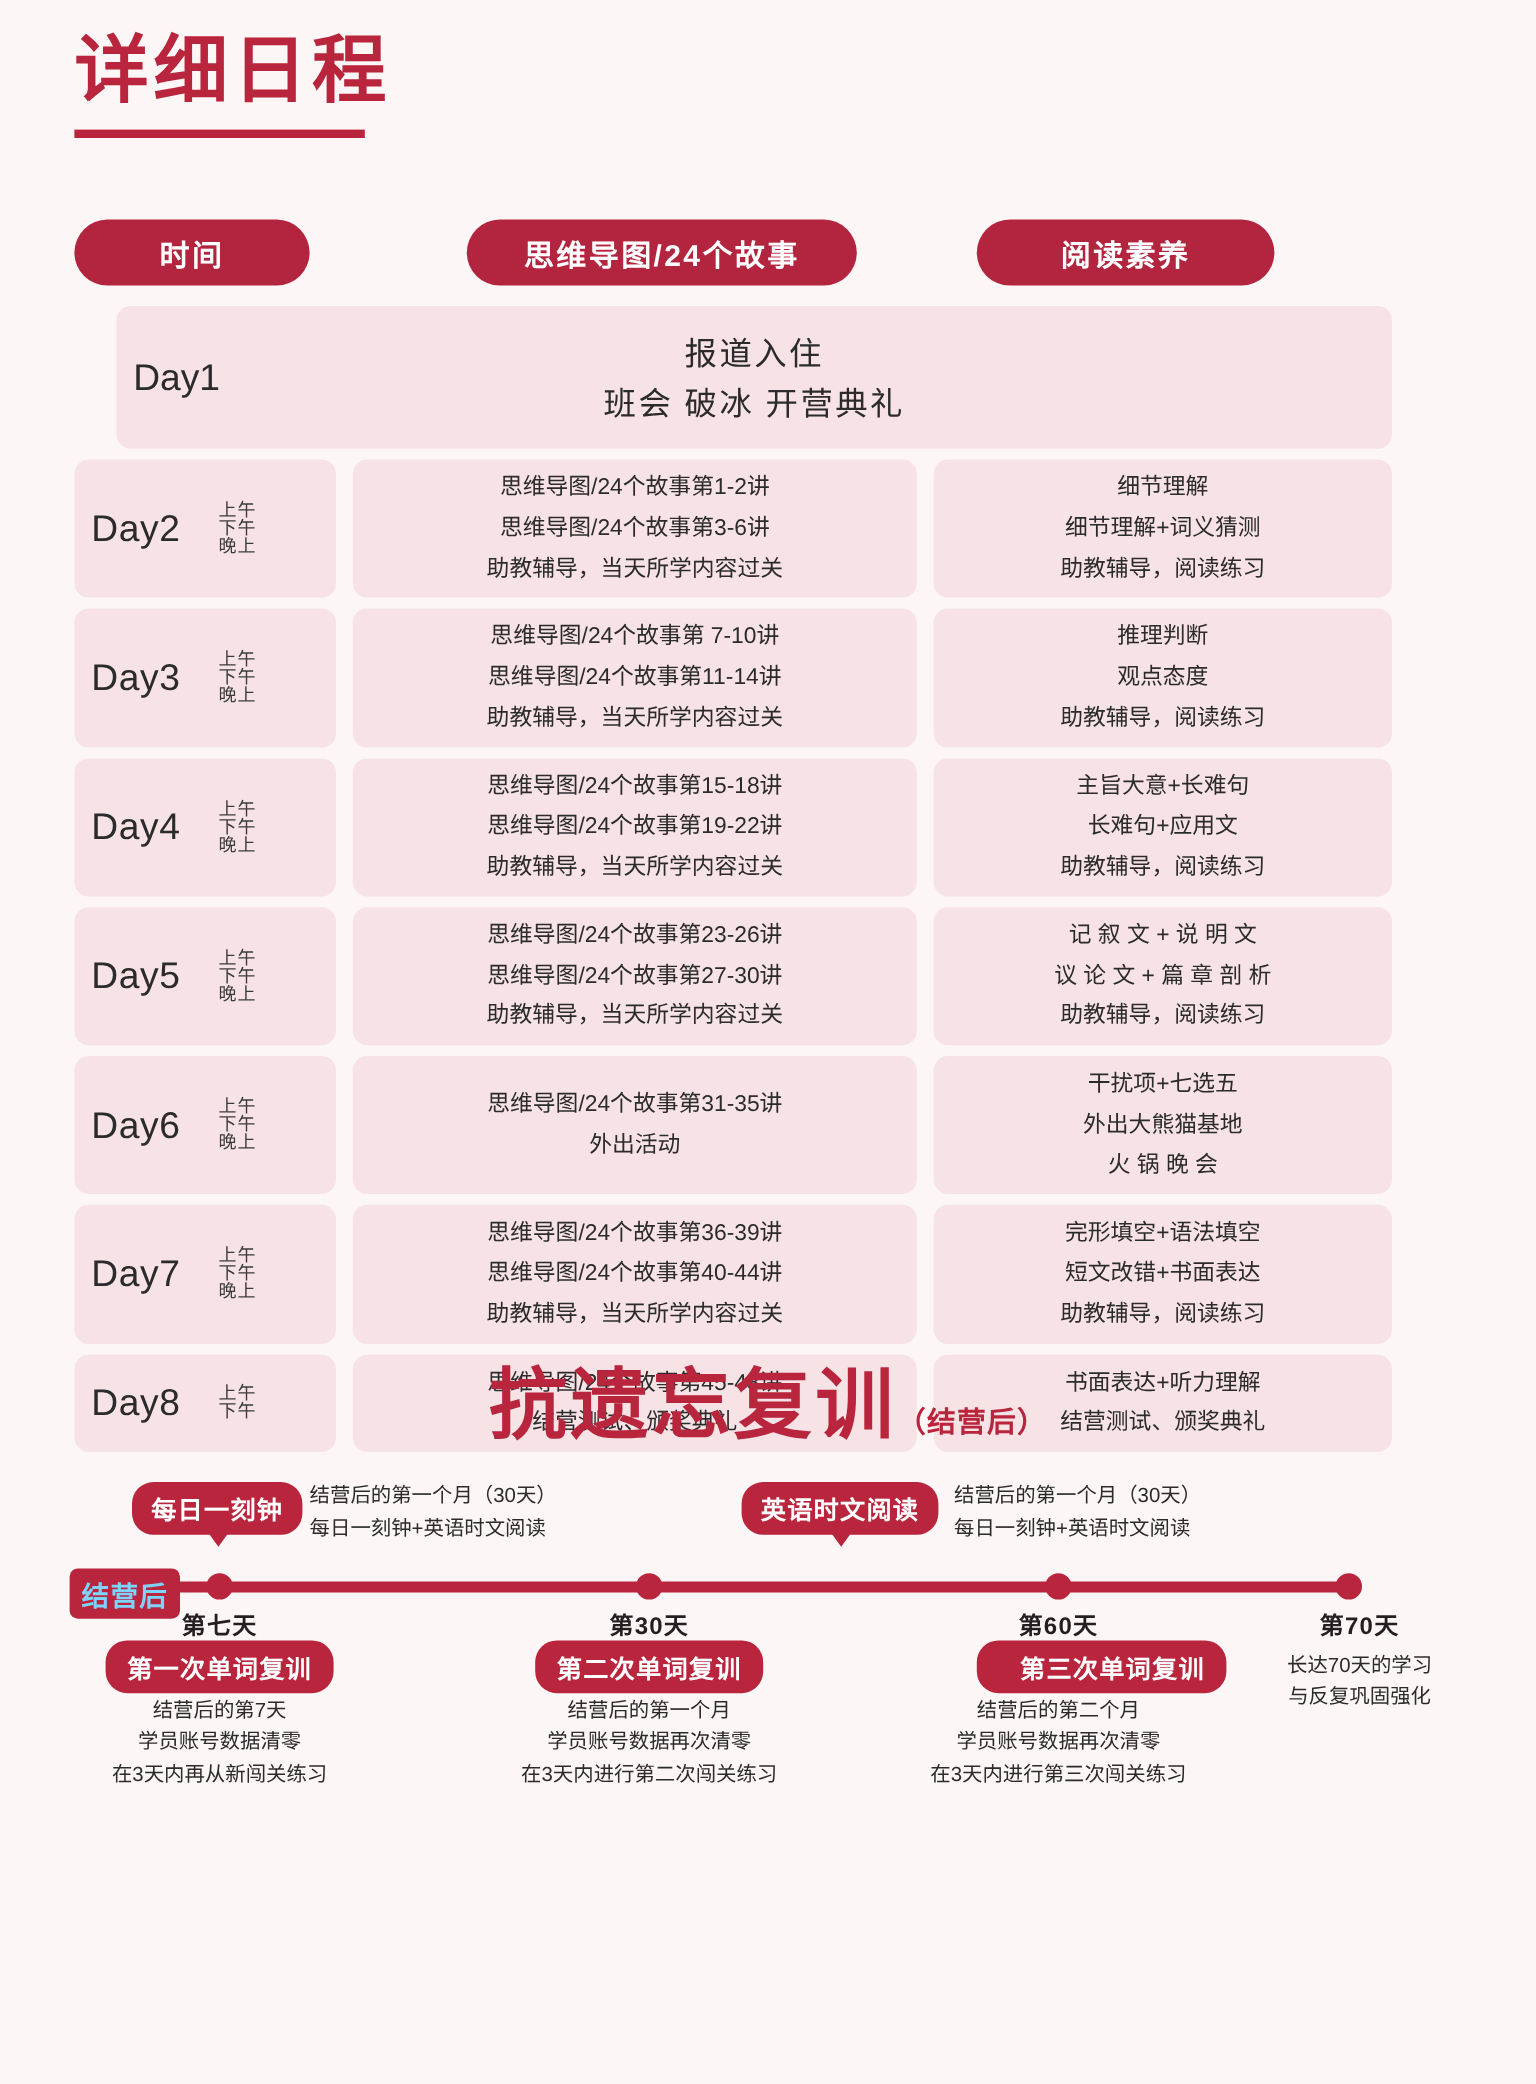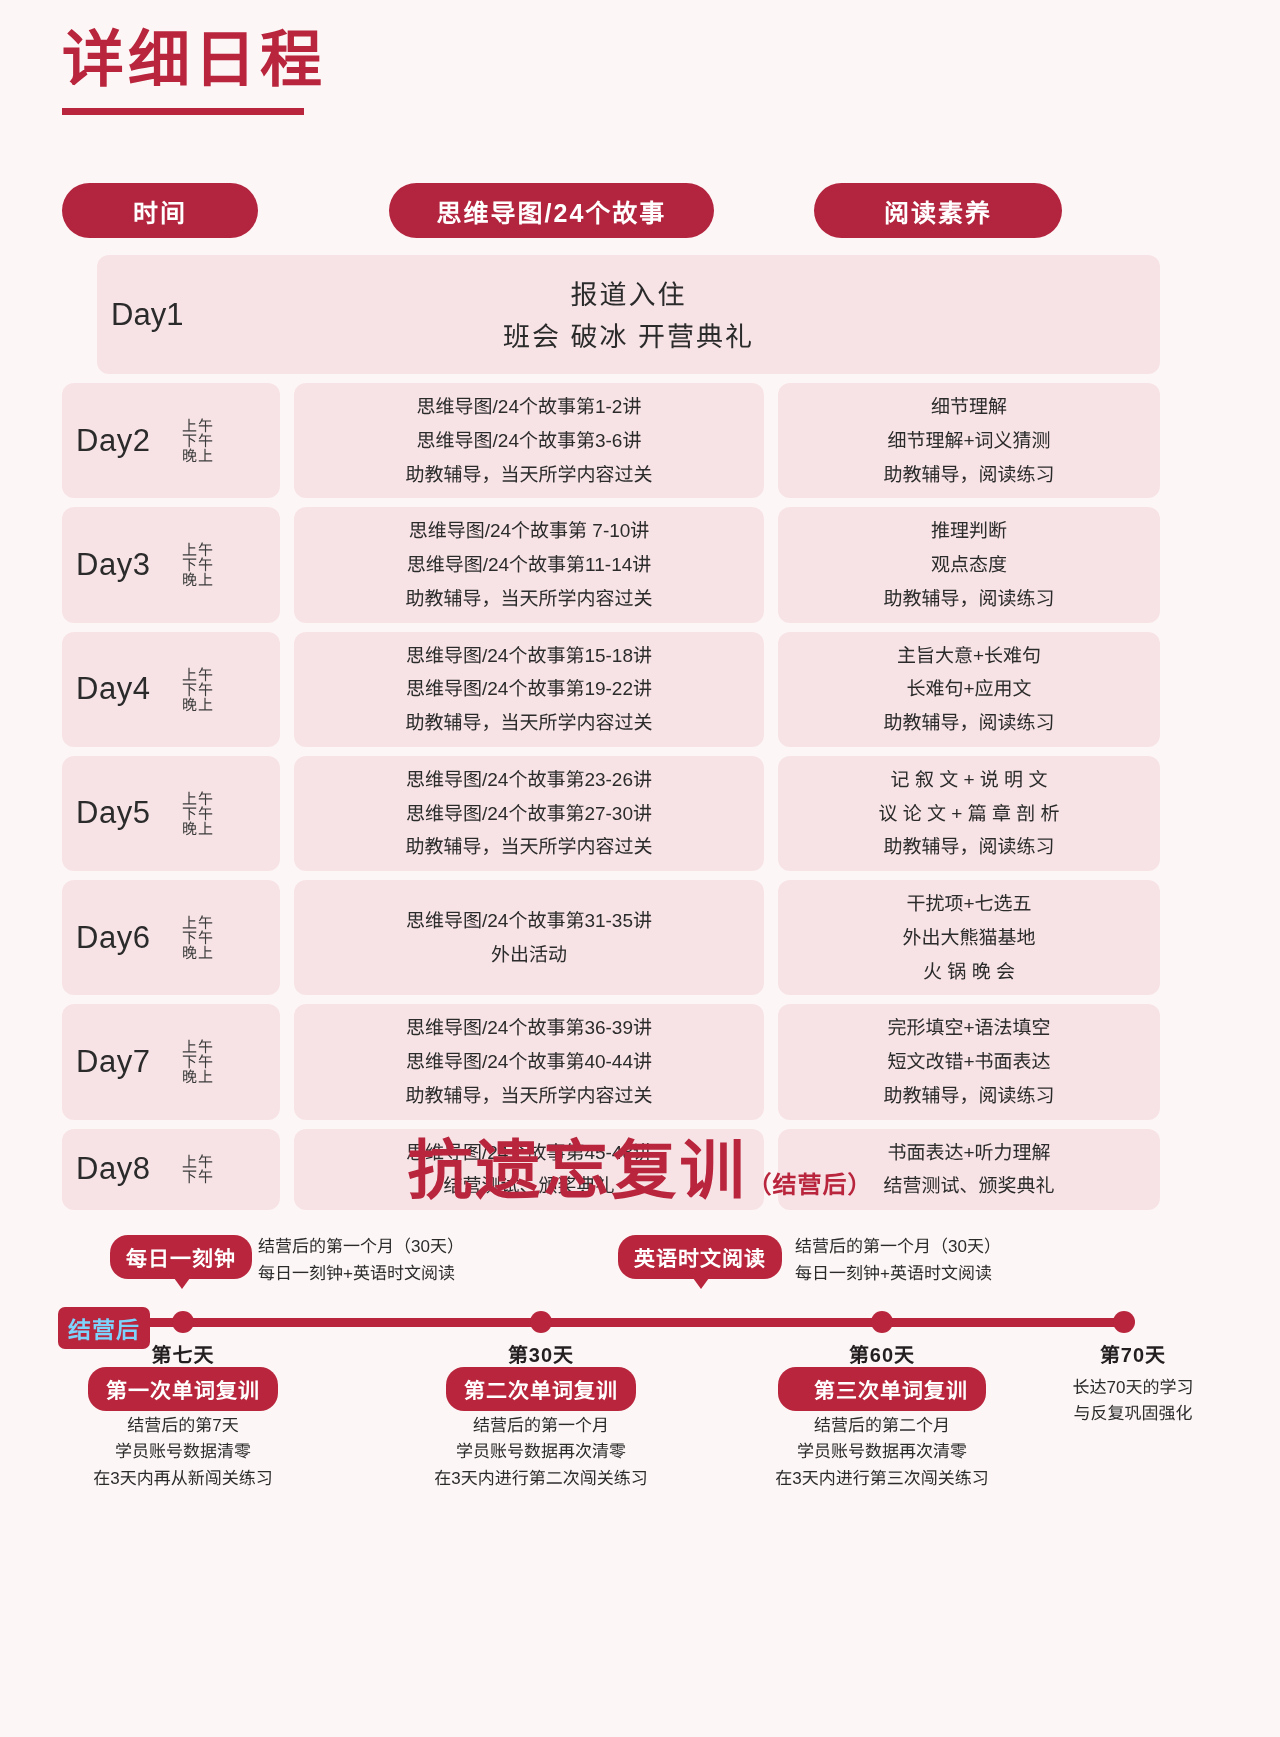--- a/index.html
+++ b/index.html
@@ -474,21 +474,21 @@
     <div class="node-label" style="left:541px;">第30天</div>
     <div class="node-pill" style="left:541px;">第二次单词复训</div>
     <div class="node-desc" style="left:541px;">
       <div>结营后的第一个月</div>
       <div>学员账号数据再次清零</div>
       <div>在3天内进行第二次闯关练习</div>
     </div>
 
     <div class="dot" style="left:871px;"></div>
     <div class="node-label" style="left:882px;">第60天</div>
-    <div class="node-pill" style="left:882px;padding-left:36px;">第三次单词复训</div>
+    <div class="node-pill" style="left:918px;padding-left:36px;">第三次单词复训</div>
     <div class="node-desc" style="left:882px;">
       <div>结营后的第二个月</div>
       <div>学员账号数据再次清零</div>
       <div>在3天内进行第三次闯关练习</div>
     </div>
 
     <div class="dot" style="left:1113px;"></div>
     <div class="node-label" style="left:1133px;">第70天</div>
     <div class="node-desc" style="left:1133px; top:160px;">
       <div>长达70天的学习</div>

